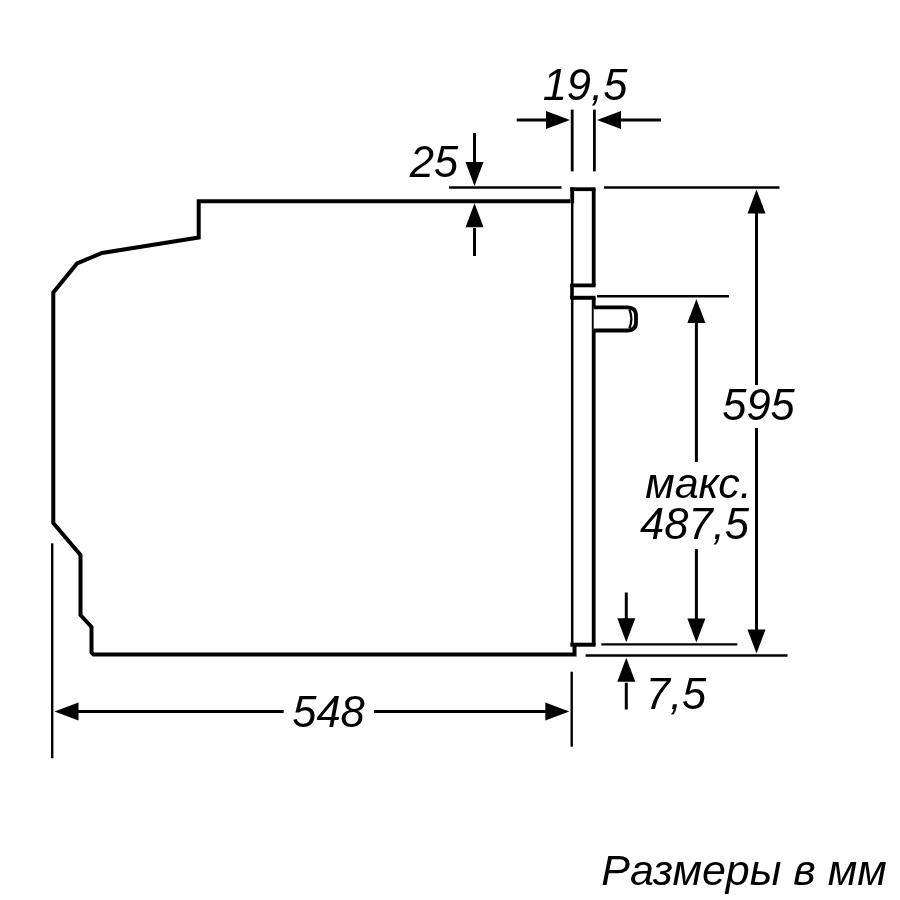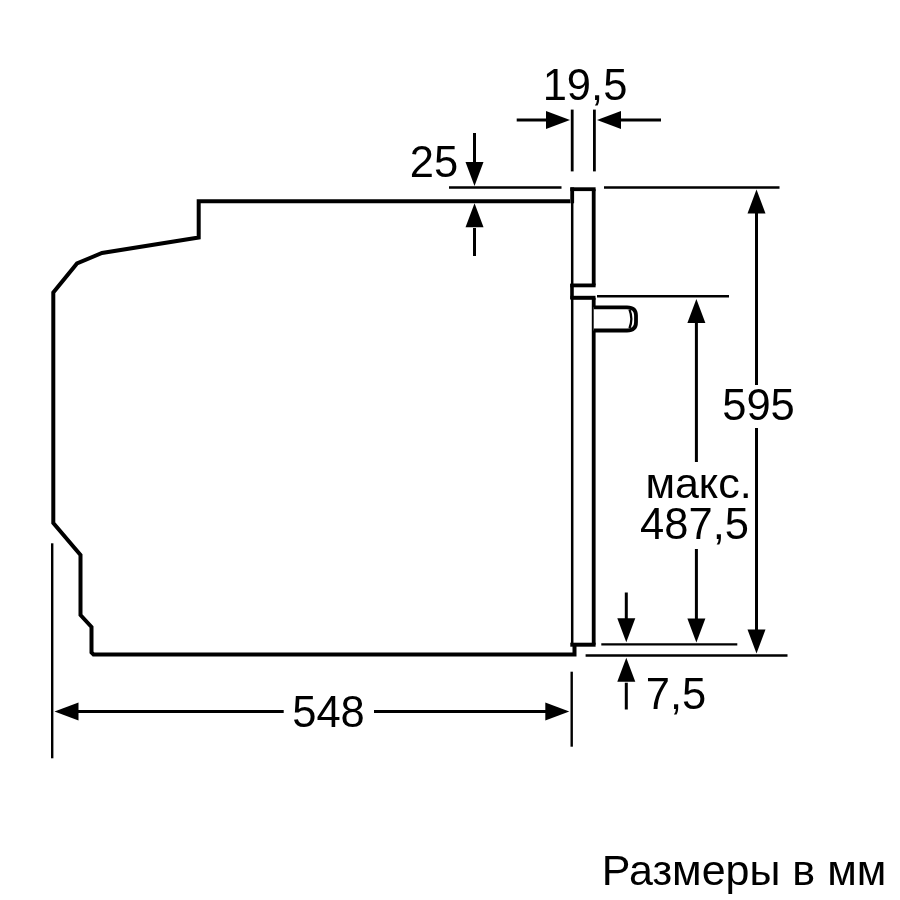--- a/index.html
+++ b/index.html
@@ -1,16 +1,16 @@
 <!DOCTYPE html>
 <html><head>
 <meta charset="utf-8">
 <style>
   html,body{margin:0;padding:0;background:#ffffff;}
-  #stage{width:900px;height:900px;position:relative;overflow:hidden;}
+  #stage{width:900px;height:900px;position:relative;overflow:hidden;font-style:italic;}
   text{font-family:"Liberation Sans",sans-serif;fill:#000;}
 </style>
 </head>
 <body>
 <div id="stage">
 <svg width="900" height="900" viewBox="0 0 900 900">
   <rect x="0" y="0" width="900" height="900" fill="#ffffff"></rect>
 
   <path d="M 570,201.3 L 198.7,201.3 L 198.7,237.5 L 102,253 L 77,263.5 L 53.3,292.5
            L 53.3,523 L 80.5,555 L 80.5,615 L 91.5,627 L 91.5,652.5 L 93.5,654.5

